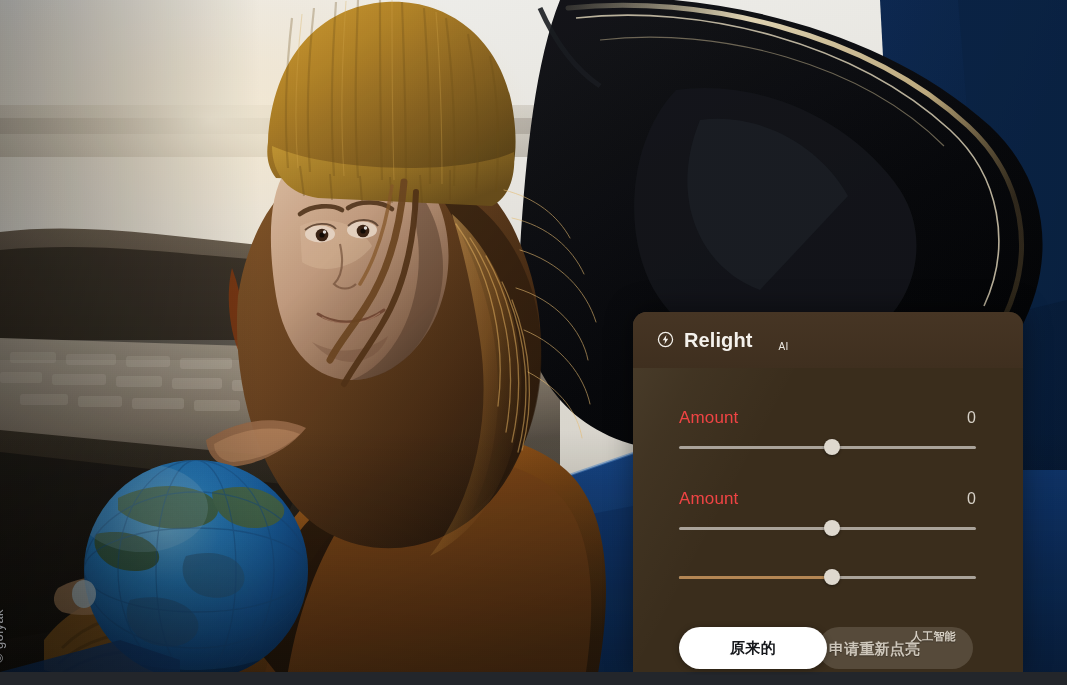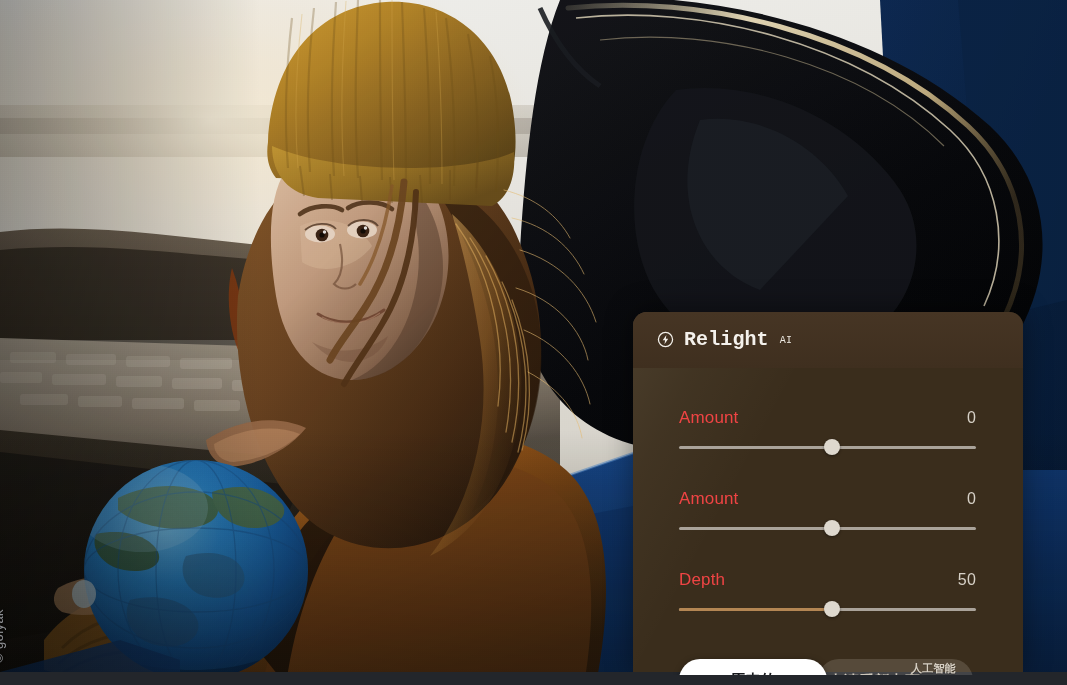--- a/index.html
+++ b/index.html
@@ -83,40 +83,39 @@
     position:relative;
     height:56px;
     background:linear-gradient(180deg,#463524 0%,#3f2f1f 100%);
     display:flex;
     align-items:center;
     padding:0 0 0 24px;
     z-index:2;
   }
   .panel-title-wrap {
     display:flex;
-    align-items:center;
+    align-items:flex-end;
     gap:10px;
-    font-family:Liberation Mono, monospace;
   }
   .bolt-icon { margin-top:3px; flex:0 0 auto; }
   .panel-title {
     color:#f4f1ec;
     font-size:20px;
     font-weight:bold;
     letter-spacing:.1px;
     line-height:24px;
   }
   .panel-title-sup {
     color:#ece8e1;
     font-size:10px;
     font-weight:normal;
     letter-spacing:.4px;
     line-height:10px;
     margin-top:2px;
-    margin-left:1px;
+    margin-left:16px;
   }
 
   .panel-body {
     position:relative;
     padding:40px 47px 0 46px;
     z-index:2;
   }
 
   
   .slider-row { margin-bottom:35px; }
@@ -596,24 +595,20 @@
           <span class="slider-value">0</span>
         </div>
         <div class="slider-track-wrap">
           <div class="slider-track"></div>
           <div class="slider-fill" style="width: 0%;"></div>
           <div class="slider-thumb" style="left: 51.5%;"></div>
         </div>
       </div>
 
       <div class="slider-row">
-        <div class="slider-head">
-          <span class="slider-label">Depth</span>
-          <span class="slider-value">50</span>
-        </div>
         <div class="slider-track-wrap">
           <div class="slider-track"></div>
           <div class="slider-fill" style="width: 51.5%;"></div>
           <div class="slider-thumb" style="left: 51.5%;"></div>
         </div>
       </div>
 
       <div class="actions">
         <button class="btn-secondary">
           <span class="btn-secondary-inner">

